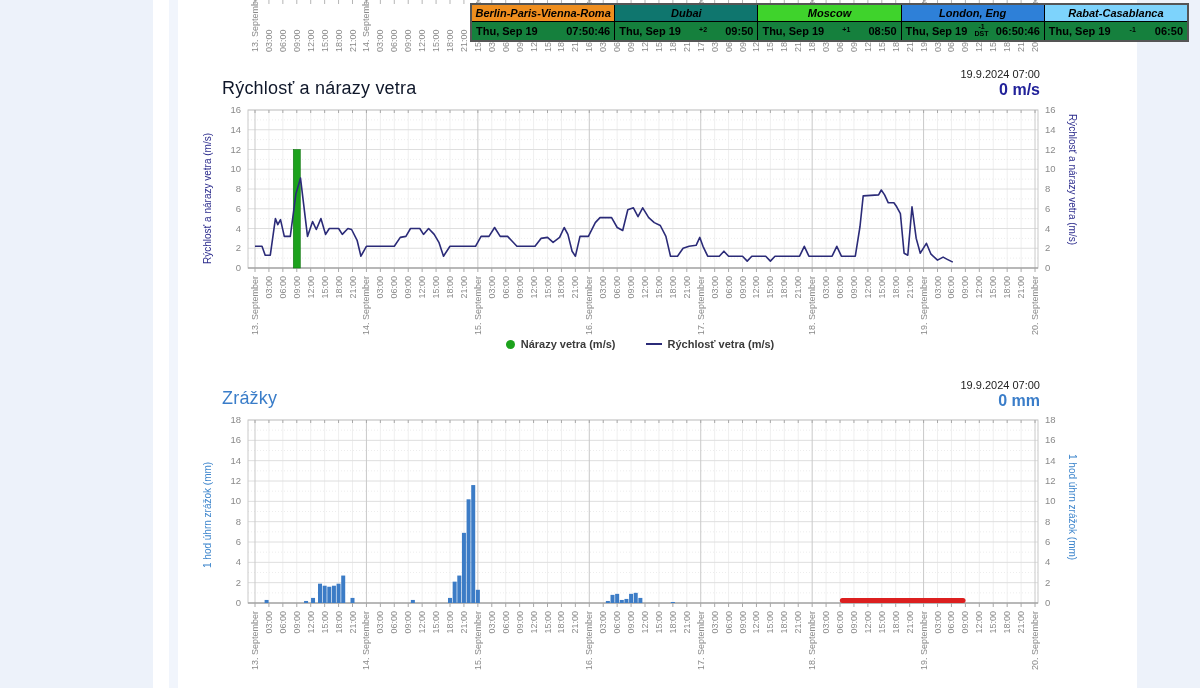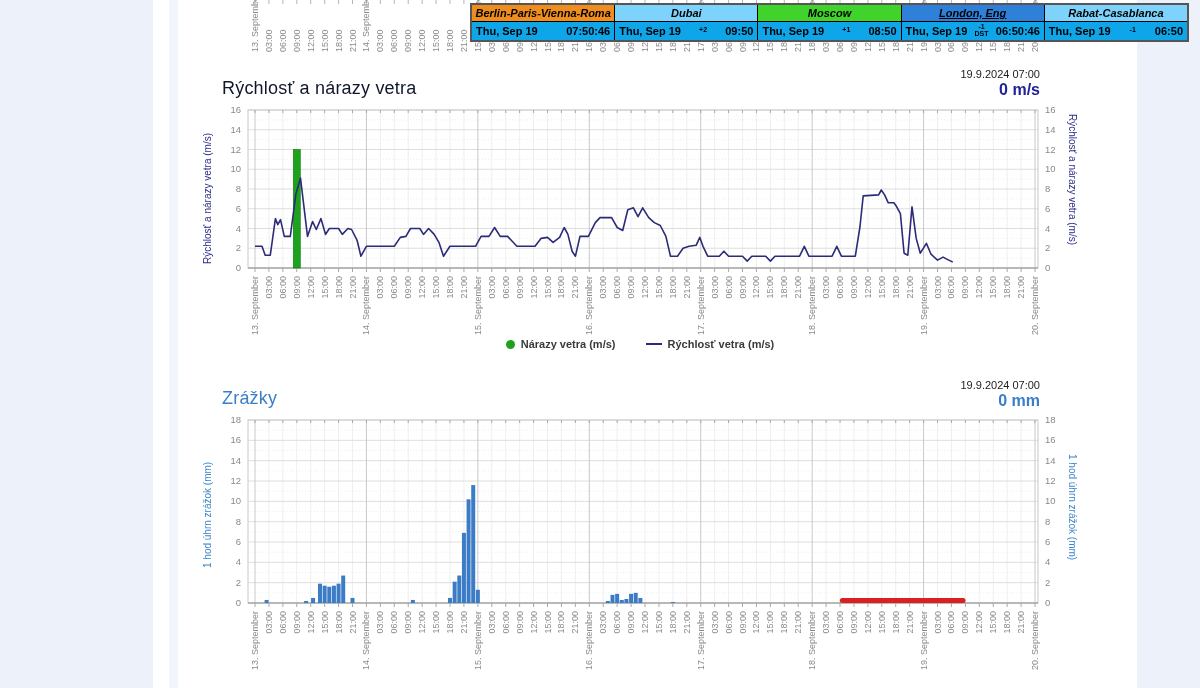--- a/index.html
+++ b/index.html
@@ -17,21 +17,21 @@
     box-sizing:border-box;
   }
   .clock-col{flex:1 1 0;display:flex;flex-direction:column;border-left:1px solid #000;box-sizing:border-box;min-width:0;}
   .clock-col:first-child{border-left:none;}
   .clock-head{
     height:16px;line-height:16px;text-align:center;font-size:11px;font-weight:bold;font-style:italic;
     color:#000;border-bottom:1px solid #000;white-space:nowrap;overflow:hidden;
   }
   .clock-row{
     flex:1;display:flex;align-items:center;justify-content:space-between;
-    padding:0 4px;background:#0ea5e9;font-size:11px;font-weight:bold;color:#000;white-space:nowrap;
+    padding:0 4px;background:#15803d;font-size:11px;font-weight:bold;color:#000;white-space:nowrap;
   }
   .offset-stack{display:flex;flex-direction:column;align-items:center;line-height:6px;font-size:7px;font-weight:bold;}
   .offset-stack .off-top{position:relative;top:-1px;}
 
   .chart-title{position:absolute;font-size:18px;letter-spacing:.2px;}
   .t1{color:#0f172a;}
   .t2{color:#3a7dc9;}
   .readout{position:absolute;width:220px;text-align:right;}
   .readout-time{font-size:11px;color:#222;}
   .readout-value{font-size:16px;font-weight:bold;margin-top:1px;}
@@ -184,21 +184,21 @@
     <div class="clock-row">
       <span>Thu, Sep 19</span>
       <span class="offset-stack">
         <span class="off-top"></span>
         <span></span>
       </span>
       <span>07:50:46</span>
     </div>
   </div>
   <div class="clock-col">
-    <div class="clock-head" style="background: #7dd3fc;">Dubai</div>
+    <div class="clock-head" style="background: #0f766e;">Dubai</div>
     <div class="clock-row">
       <span>Thu, Sep 19</span>
       <span class="offset-stack">
         <span class="off-top">+2</span>
         <span></span>
       </span>
       <span>09:50</span>
     </div>
   </div>
   <div class="clock-col">
@@ -206,21 +206,21 @@
     <div class="clock-row">
       <span>Thu, Sep 19</span>
       <span class="offset-stack">
         <span class="off-top">+1</span>
         <span></span>
       </span>
       <span>08:50</span>
     </div>
   </div>
   <div class="clock-col">
-    <div class="clock-head" style="background: rgb(46, 128, 216); text-decoration: underline;">London, Eng</div>
+    <div class="clock-head" style="background: rgb(46, 128, 216);">London, Eng</div>
     <div class="clock-row">
       <span>Thu, Sep 19</span>
       <span class="offset-stack">
         <span class="off-top">-1</span>
         <span>DST</span>
       </span>
       <span>06:50:46</span>
     </div>
   </div>
   <div class="clock-col">

